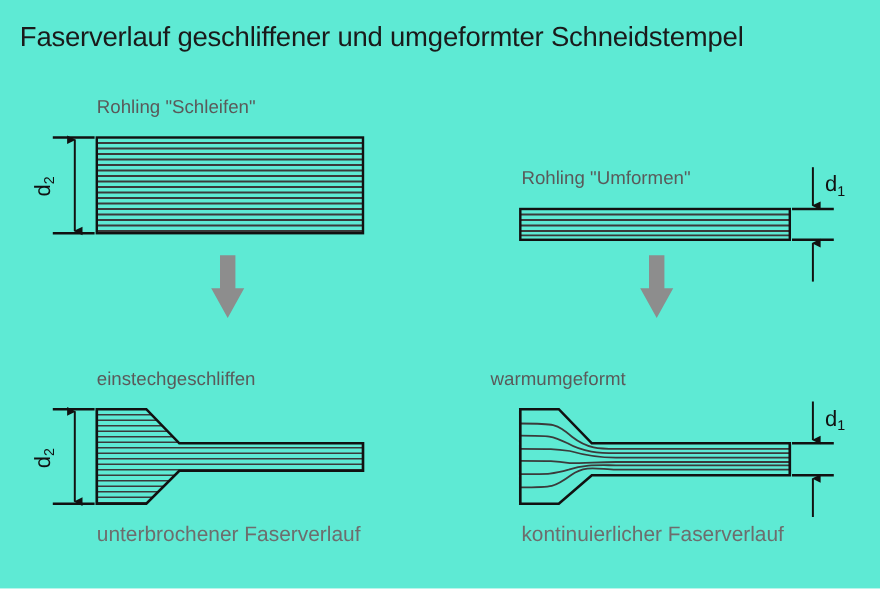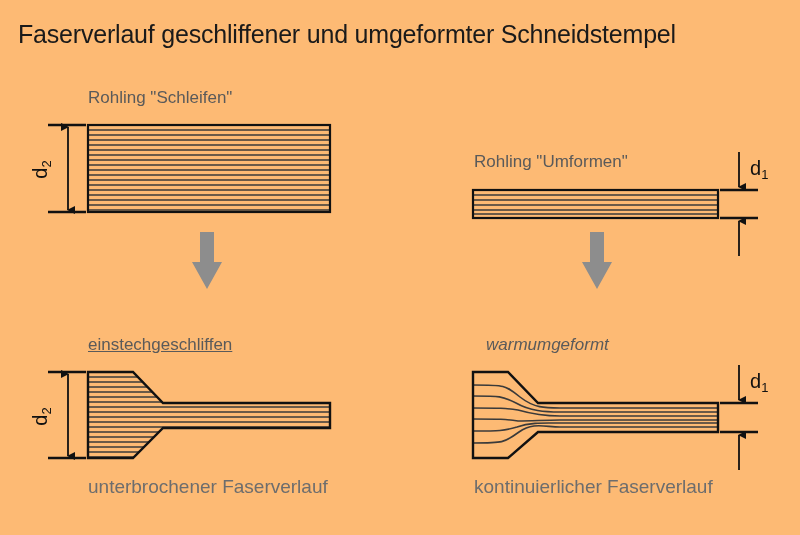--- a/index.html
+++ b/index.html
@@ -4,21 +4,21 @@
 <style>
   html, body {
     margin: 0;
     padding: 0;
     background: #ffffff;
   }
   #root {
     position: relative;
     width: 800px;
     height: 535px;
-    background: #fdba74;
+    background: #5eead4;
     font-family: "Liberation Sans", sans-serif;
     overflow: hidden;
   }
   #title {
     position: absolute;
     left: 18px;
     top: 20px;
     width: 770px;
     font-size: 25px;
     letter-spacing: -0.2px;
@@ -193,23 +193,23 @@
       <line x1="739" y1="365" x2="739" y2="400" stroke="#111111" stroke-width="1.8" marker-end="url(#arrHeadDown)"></line>
       <line x1="739" y1="470" x2="739" y2="435" stroke="#111111" stroke-width="1.8" marker-end="url(#arrHeadUp)"></line>
     </g>
 
   </svg>
 
   <div class="panel-label" style="left:88px; top:88px;">Rohling "Schleifen"</div>
 
   <div class="panel-label" style="left:474px; top:152px;">Rohling "Umformen"</div>
 
-  <div class="panel-label" style="left:88px; top:335px;text-decoration:underline;">einstechgeschliffen</div>
-
-  <div class="panel-label" style="left:486px; top:335px;font-style:italic;">warmumgeformt</div>
+  <div class="panel-label" style="left:88px; top:335px;">einstechgeschliffen</div>
+
+  <div class="panel-label" style="left:446px; top:335px;">warmumgeformt</div>
 
   <div class="caption" style="left:88px; top:476px;">unterbrochener Faserverlauf</div>
 
   <div class="caption" style="left:474px; top:476px;text-align:center;">kontinuierlicher Faserverlauf</div>
 
   <div class="dim-label rot" style="left:26px; top:158px; width:28px; text-align:center;">
     <span>d</span><sub>2</sub>
   </div>
 
   <div class="dim-label rot" style="left:26px; top:405px; width:28px; text-align:center;">

